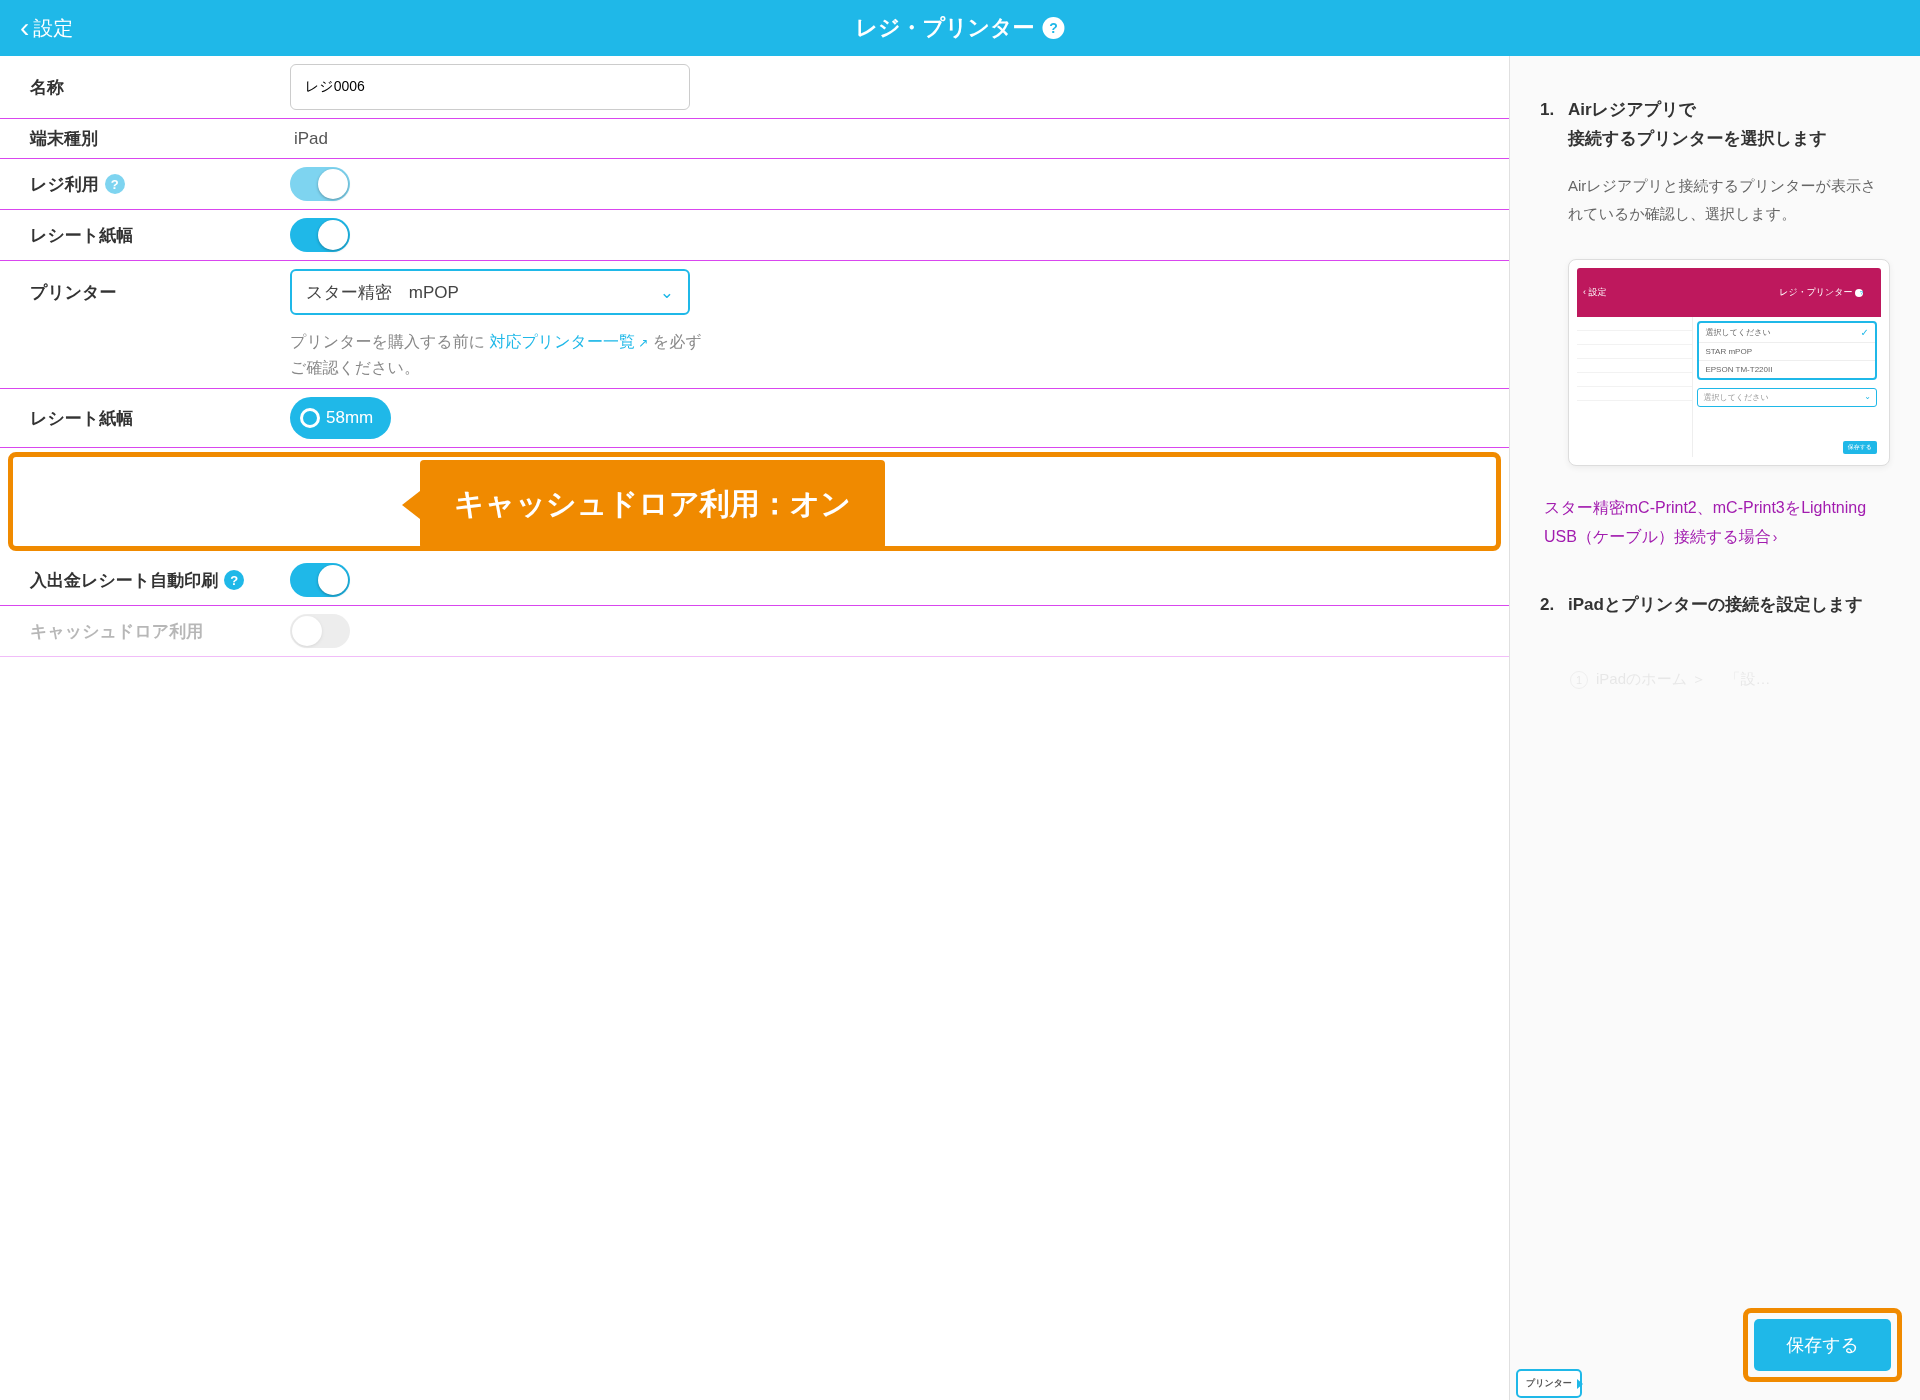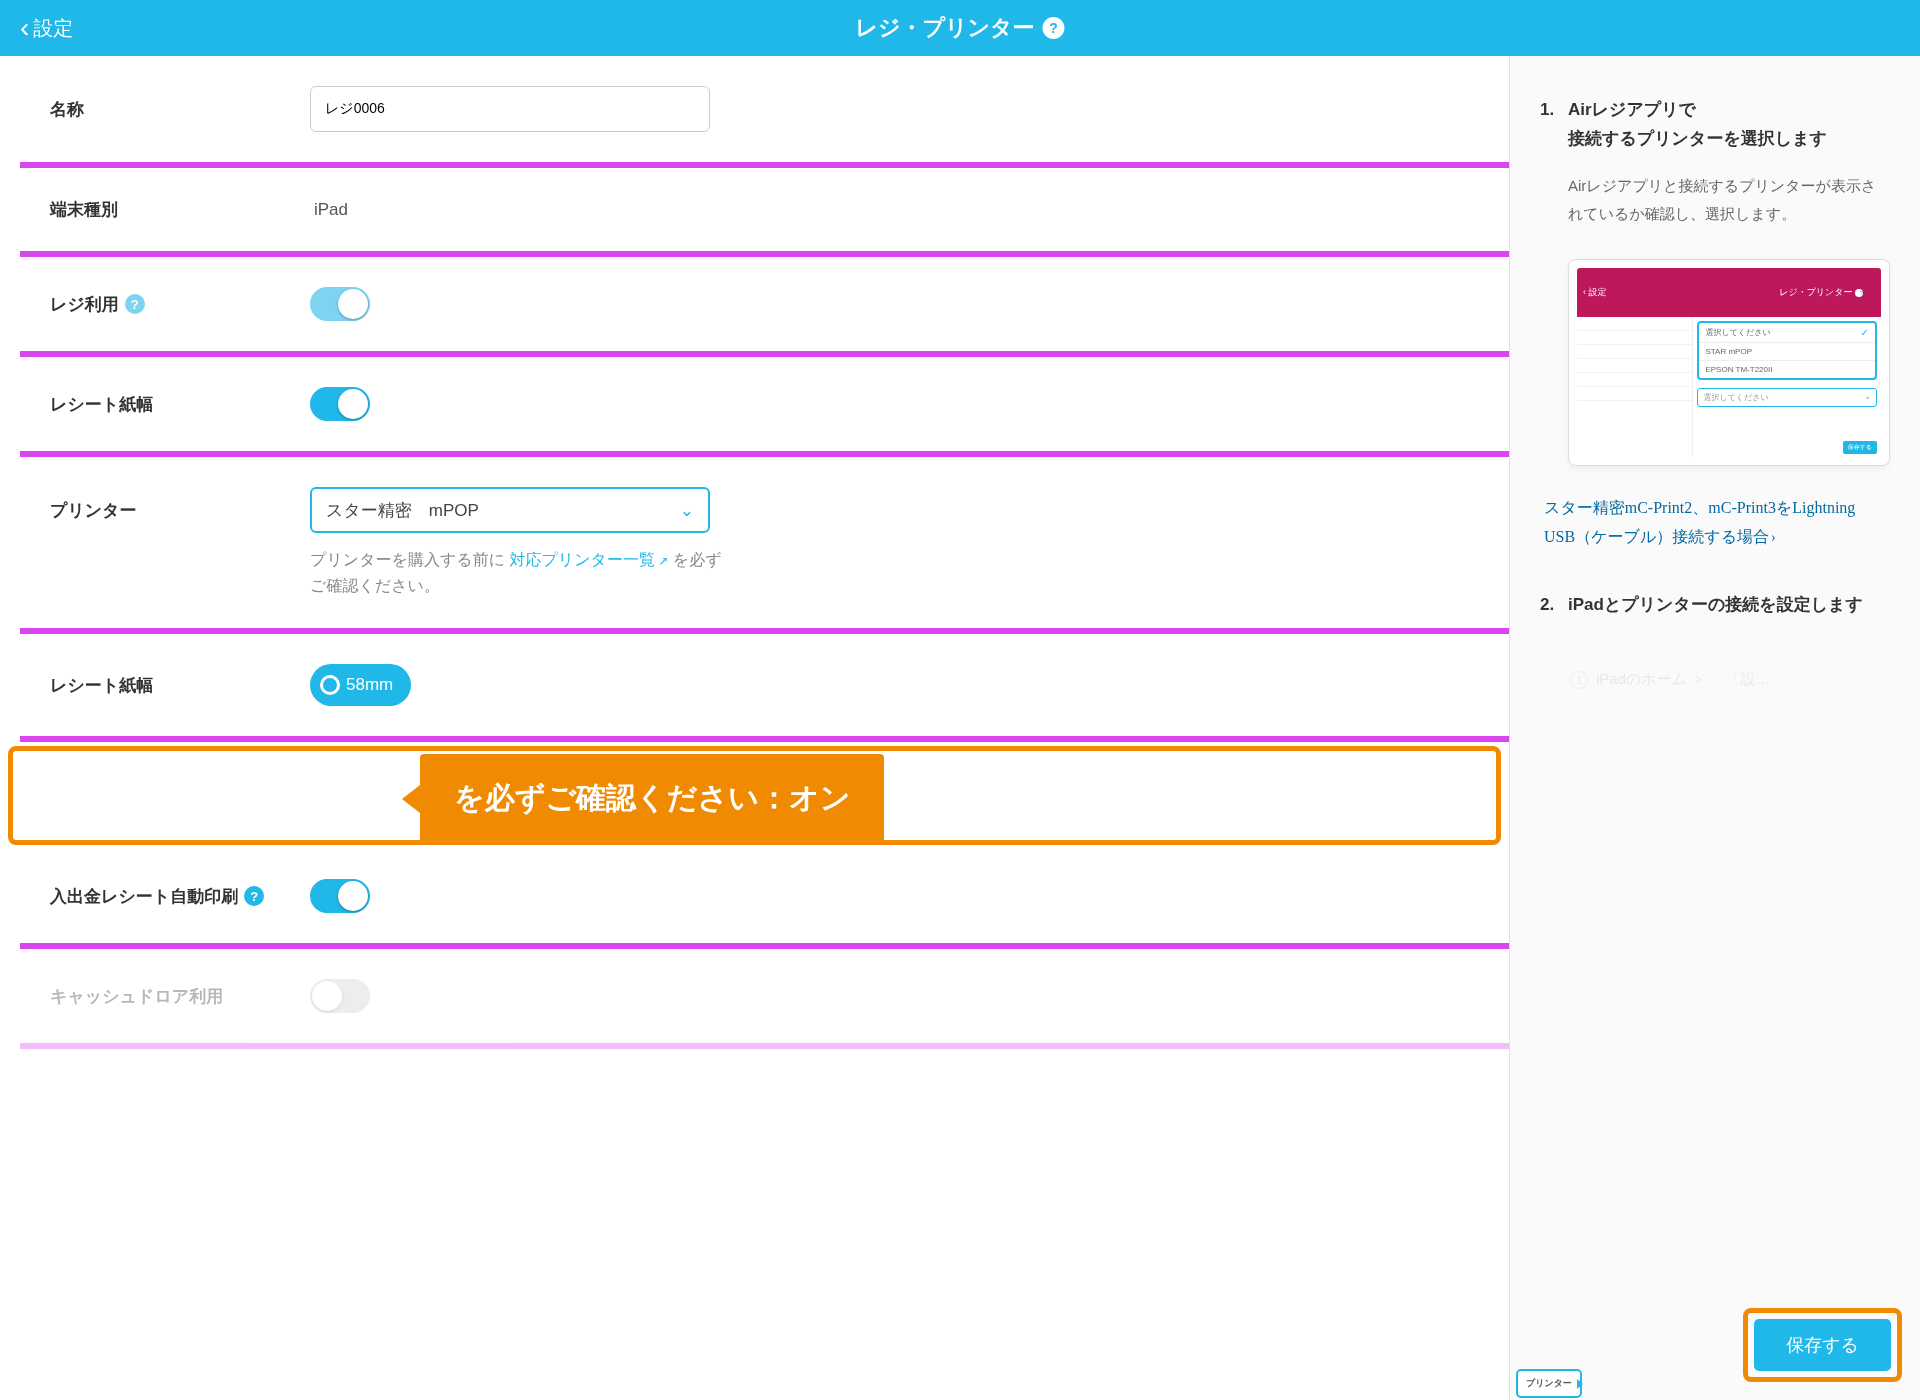--- a/index.html
+++ b/index.html
@@ -12,21 +12,21 @@
 
 .help-badge { display: inline-flex; align-items: center; justify-content: center; width: 22px; height: 22px; border-radius: 50%; font-size: 14px; font-weight: bold; }
 .help-badge.hdr { background: #fff; color: #1fb8e8; }
 .help-badge.inline { background: #1fb8e8; color: #fff; width: 20px; height: 20px; font-size: 13px; margin-left: 6px; }
 .help-badge.light { background: #7ed4f0; color: #fff; }
 
 .main { display: flex; height: calc(100vh - 56px); }
 .left { flex: 1; overflow-y: auto; border-right: 1px solid #e0e0e0; }
 .right { width: 410px; padding: 40px 30px; background: #fafafa; overflow-y: auto; position: relative; }
 
-.row { border-bottom: 6px solid #d946ef; padding: 30px 30px; display: flex; align-items: center; margin-left: 20px; }
+.row { border-bottom: 1px solid #d946ef; padding: 8px 30px; display: flex; align-items: center; }
 .row.tall { align-items: flex-start; flex-direction: column; }
 .row .col1 { width: 260px; display: flex; align-items: center; font-size: 17px; font-weight: 600; color: #333; }
 .row .col2 { flex: 1; }
 .row.disabled { opacity: 0.35; }
 
 .text-input { width: 400px; height: 46px; border: 1px solid #ccc; border-radius: 6px; padding: 0 14px; font-size: 14px; }
 .static-val { font-size: 17px; color: #555; padding-left: 4px; }
 
 .toggle { width: 60px; height: 34px; border-radius: 17px; position: relative; cursor: pointer; transition: background .2s; }
 .toggle .knob { width: 30px; height: 30px; background: #fff; border-radius: 50%; position: absolute; top: 2px; left: 2px; transition: left .2s; box-shadow: 0 1px 3px rgba(0,0,0,0.3); }
@@ -66,21 +66,21 @@
 .mini-dd { border: 2px solid #1fb8e8; border-radius: 4px; font-size: 8px; }
 .mini-dd .opt { padding: 4px 6px; border-bottom: 1px solid #eee; display: flex; justify-content: space-between; color: #666;}
 .mini-dd .opt:last-child { border-bottom: none; }
 .mini-dd .chk { color: #1fb8e8; font-size: 10px; }
 .mini-dd2 { border: 1.5px solid #1fb8e8; border-radius: 3px; font-size: 8px; padding: 3px 5px; margin-top: 8px; color: #999; display:flex; justify-content:space-between;}
 .mini-label-bubble { position: absolute; bottom: -4px; left: -58px; border: 2px solid #1fb8e8; background: #fff; color: #555; font-size: 9px; font-weight: 600; padding: 6px 8px; border-radius: 5px; }
 .mini-label-bubble::after { content: ""; position: absolute; right: -8px; top: 50%; transform: translateY(-50%); border: 5px solid transparent; border-left: 6px solid #1fb8e8; }
 .mini-lbl-txt { position:absolute; bottom:18px; left:6px; font-size:7px; color:#aaa;}
 .mini-btn { position:absolute; bottom:3px; right:4px; background:#1fb8e8; color:#fff; font-size:6px; padding:2px 5px; border-radius:2px;}
 
-.right-link { color: #0369a1; font-size: 16px; line-height: 1.8; text-decoration: none; display: block; margin-left: 4px; font-family: Liberation Serif, serif;}
+.right-link { color: #a21caf; font-size: 16px; line-height: 1.8; text-decoration: none; display: block; margin-left: 4px;}
 .right-link .ra { font-size: 14px; margin-left: 2px;}
 
 .fade-row { padding: 20px 30px; opacity: 0.12; display:flex; gap:8px; align-items:center; font-size:15px; color:#666;}
 .fade-row .circ-i { width:18px; height:18px; border:1.5px solid #999; border-radius:50%; display:inline-flex; align-items:center; justify-content:center; font-size:11px;}
 
 .save-wrap { position: fixed; bottom: 18px; right: 18px; }
 .save-highlight { border: 5px solid #f08a00; border-radius: 8px; padding: 6px; }
 .save-btn { background: #1fb8e8; color: #fff; border: none; padding: 14px 32px; font-size: 18px; border-radius: 5px; cursor: pointer; }
 
 .ext-ico::after { content: " ↗"; font-size: 12px; }
@@ -165,21 +165,21 @@
         <div class="col1">
           <span>会計レシート自動印刷</span>
           <span class="help-badge inline">?</span>
         </div>
         <div class="col2">
             <div class="toggle on">
               <div class="knob"></div>
             </div>
           </div>
       </div>
-      <div class="callout" style="top:8px;">を必ずご確認ください：オン</div>
+      <div class="callout" style="top:8px;">キャッシュドロア利用：オン</div>
     </div>
 
     <div class="row">
       <div class="col1">
         <span>入出金レシート自動印刷</span>
         <span class="help-badge inline">?</span>
       </div>
       <div class="col2">
           <div class="toggle on">
             <div class="knob"></div>

